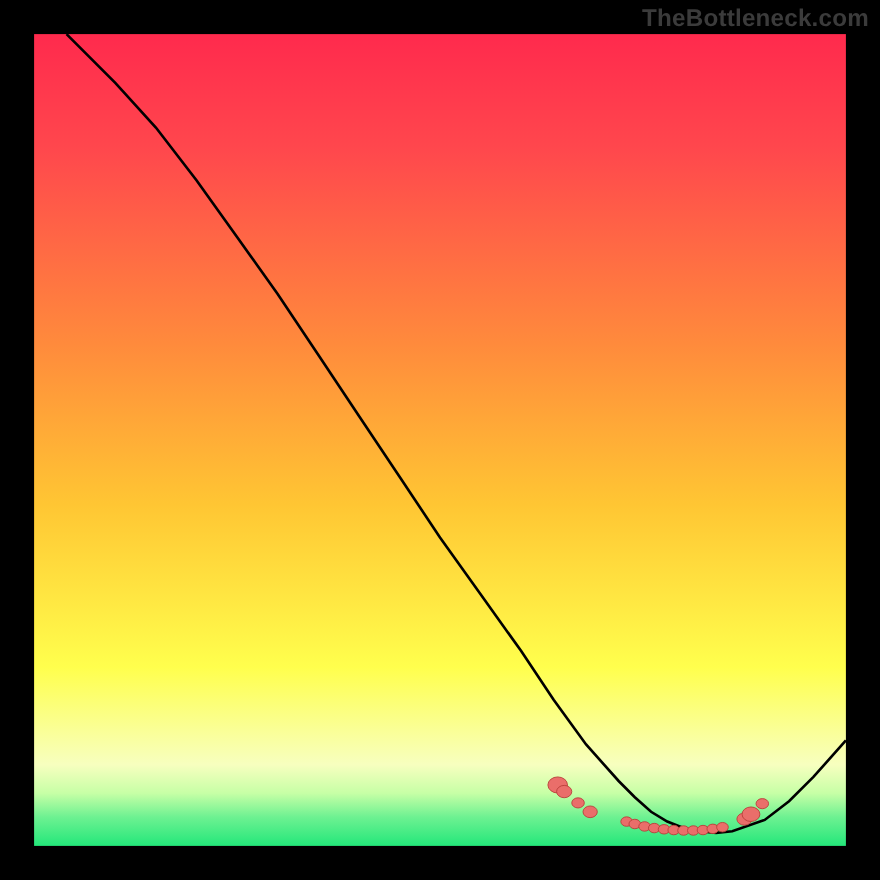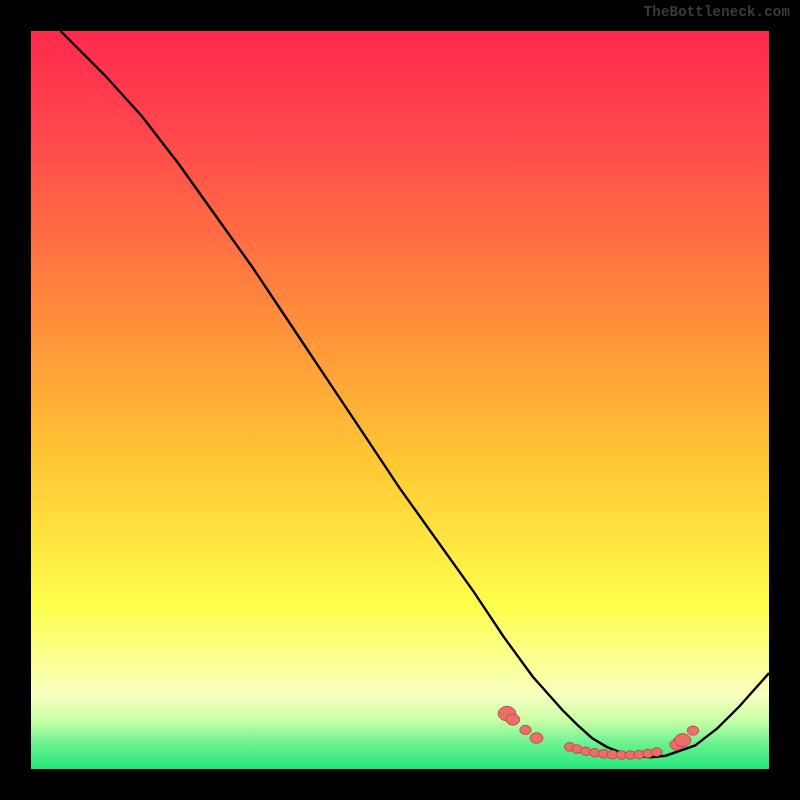--- a/index.html
+++ b/index.html
@@ -13,22 +13,22 @@
   .viewport {
     position: relative;
     width: 800px;
     height: 800px;
     background: #000;
   }
   .watermark {
     position: absolute;
     top: 4px;
     right: 10px;
-    font-family: Liberation Mono, monospace;
-    font-size: 14px;
+    font-family: Liberation Sans, sans-serif;
+    font-size: 22px;
     font-weight: 600;
     color: #3b3b3b;
     letter-spacing: 0.2px;
   }
   svg.plot {
     position: absolute;
     top: 0;
     left: 0;
     width: 800px;
     height: 800px;

